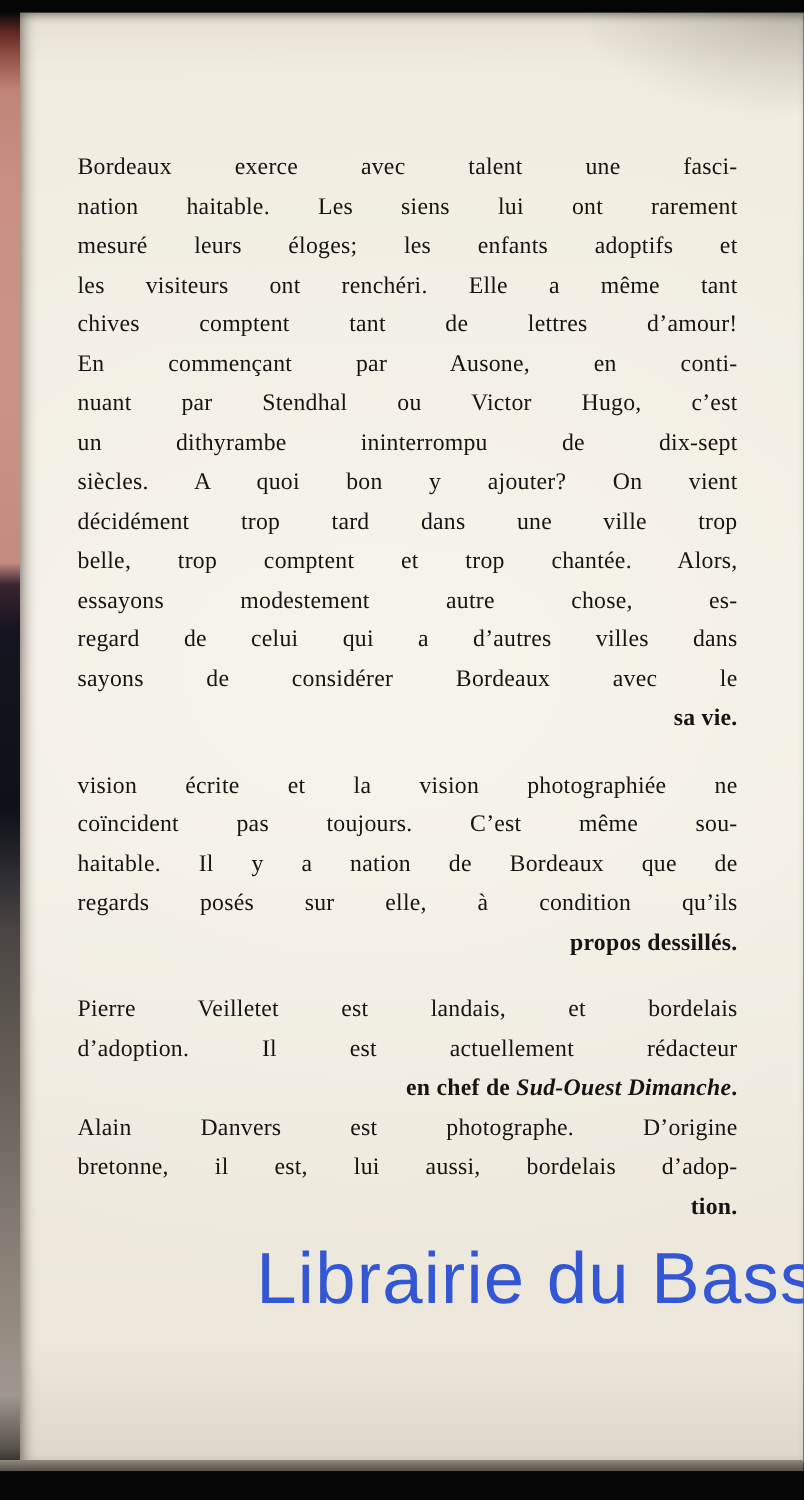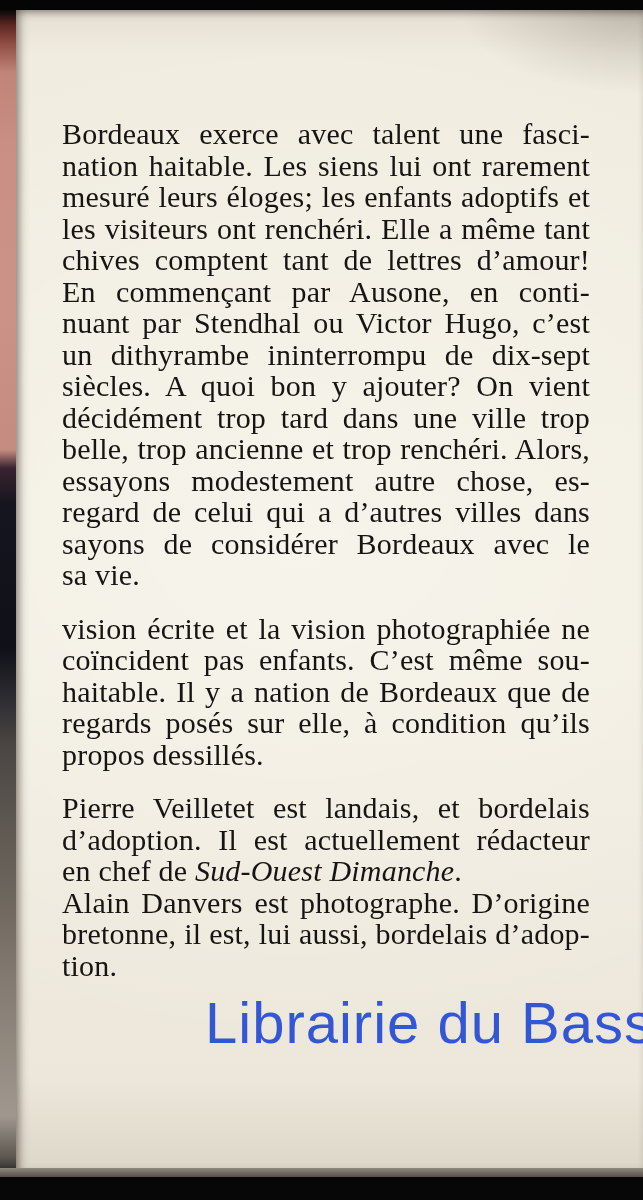--- a/index.html
+++ b/index.html
@@ -32,26 +32,26 @@
   
   .page{position:absolute;left:16px;top:10px;width:627px;height:1160px;z-index:1;
     background:
       radial-gradient(ellipse 260px 120px at 100% 0%, rgba(95,88,76,.30), rgba(95,88,76,0) 70%),
       radial-gradient(ellipse 900px 700px at 45% 45%, rgba(255,255,252,.35), rgba(255,255,252,0) 75%),
       linear-gradient(180deg,#e4dfd2 0px,#f0ecdf 45px,#f2eee2 55%,#ece7da 92%,#ddd7c9 100%);
     box-shadow:inset 7px 0 10px -4px rgba(60,48,36,.55), inset 0 6px 8px -4px rgba(40,35,28,.45);}
 
   
   .text-block{position:absolute;left:46px;top:108px;width:528px;z-index:2;
-    color:#171513;font-size:30px;line-height:31.5px;letter-spacing:.2px;}
+    color:#171513;font-size:19px;line-height:31.5px;letter-spacing:.2px;}
   .para{margin:0 0 22px 0;padding:0;}
   .para.tight{margin-bottom:0;}
   .line{display:block;}
   .j{text-align:justify;text-align-last:justify;}
-  .last{text-align:left;}
+  .last{text-align:right;font-weight:bold;}
   .it{font-style:italic;}
 
   
   .watermark{position:absolute;left:205px;top:994px;z-index:3;
     font-family:"Liberation Sans", sans-serif;
     font-size:58px;line-height:1;font-weight:400;
     color:rgba(43,81,211,.96);white-space:nowrap;letter-spacing:1px;}
 </style>
 </head>
 <body>
@@ -67,30 +67,30 @@
         <span class="line j">Bordeaux exerce avec talent une fasci-</span>
         <span class="line j">nation haitable. Les siens lui ont rarement</span>
         <span class="line j">mesuré leurs éloges; les enfants adoptifs et</span>
         <span class="line j">les visiteurs ont renchéri. Elle a même tant</span>
         <span class="line j">chives comptent tant de lettres d’amour!</span>
         <span class="line j">En commençant par Ausone, en conti-</span>
         <span class="line j">nuant par Stendhal ou Victor Hugo, c’est</span>
         <span class="line j">un dithyrambe ininterrompu de dix-sept</span>
         <span class="line j">siècles. A quoi bon y ajouter? On vient</span>
         <span class="line j">décidément trop tard dans une ville trop</span>
-        <span class="line j">belle, trop ancienne et trop renchéri. Alors,</span>
+        <span class="line j">belle, trop comptent et trop chantée. Alors,</span>
         <span class="line j">essayons modestement autre chose, es-</span>
         <span class="line j">regard de celui qui a d’autres villes dans</span>
         <span class="line j">sayons de considérer Bordeaux avec le</span>
         <span class="line last">sa vie.</span>
       </p>
 
       <p class="para">
         <span class="line j">vision écrite et la vision photographiée ne</span>
-        <span class="line j">coïncident pas enfants. C’est même sou-</span>
+        <span class="line j">coïncident pas toujours. C’est même sou-</span>
         <span class="line j">haitable. Il y a nation de Bordeaux que de</span>
         <span class="line j">regards posés sur elle, à condition qu’ils</span>
         <span class="line last">propos dessillés.</span>
       </p>
 
       <p class="para tight">
         <span class="line j">Pierre Veilletet est landais, et bordelais</span>
         <span class="line j">d’adoption. Il est actuellement rédacteur</span>
         <span class="line last"><span>en chef de </span><span class="it">Sud-Ouest Dimanche</span><span>.</span></span>
       </p>

